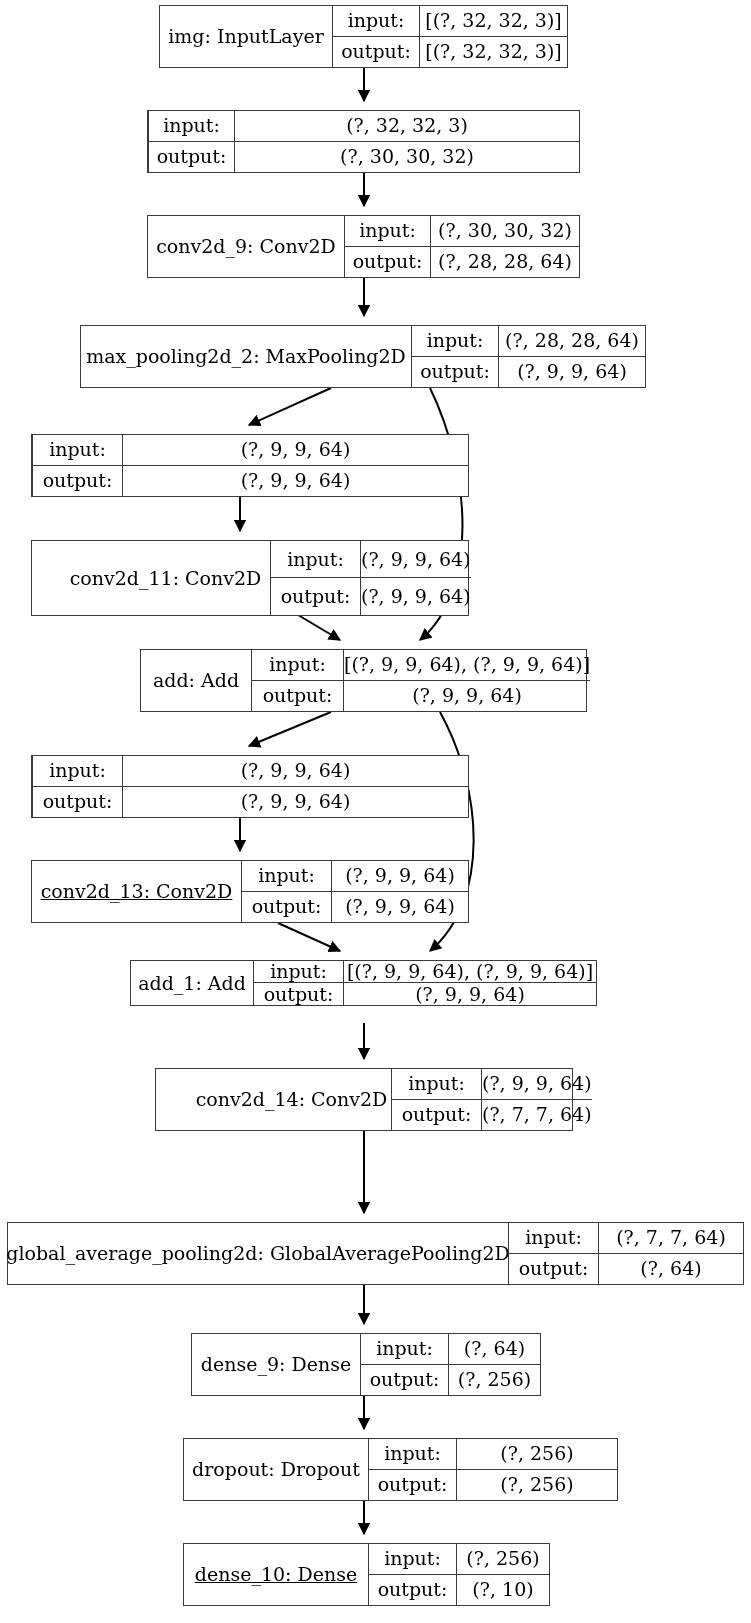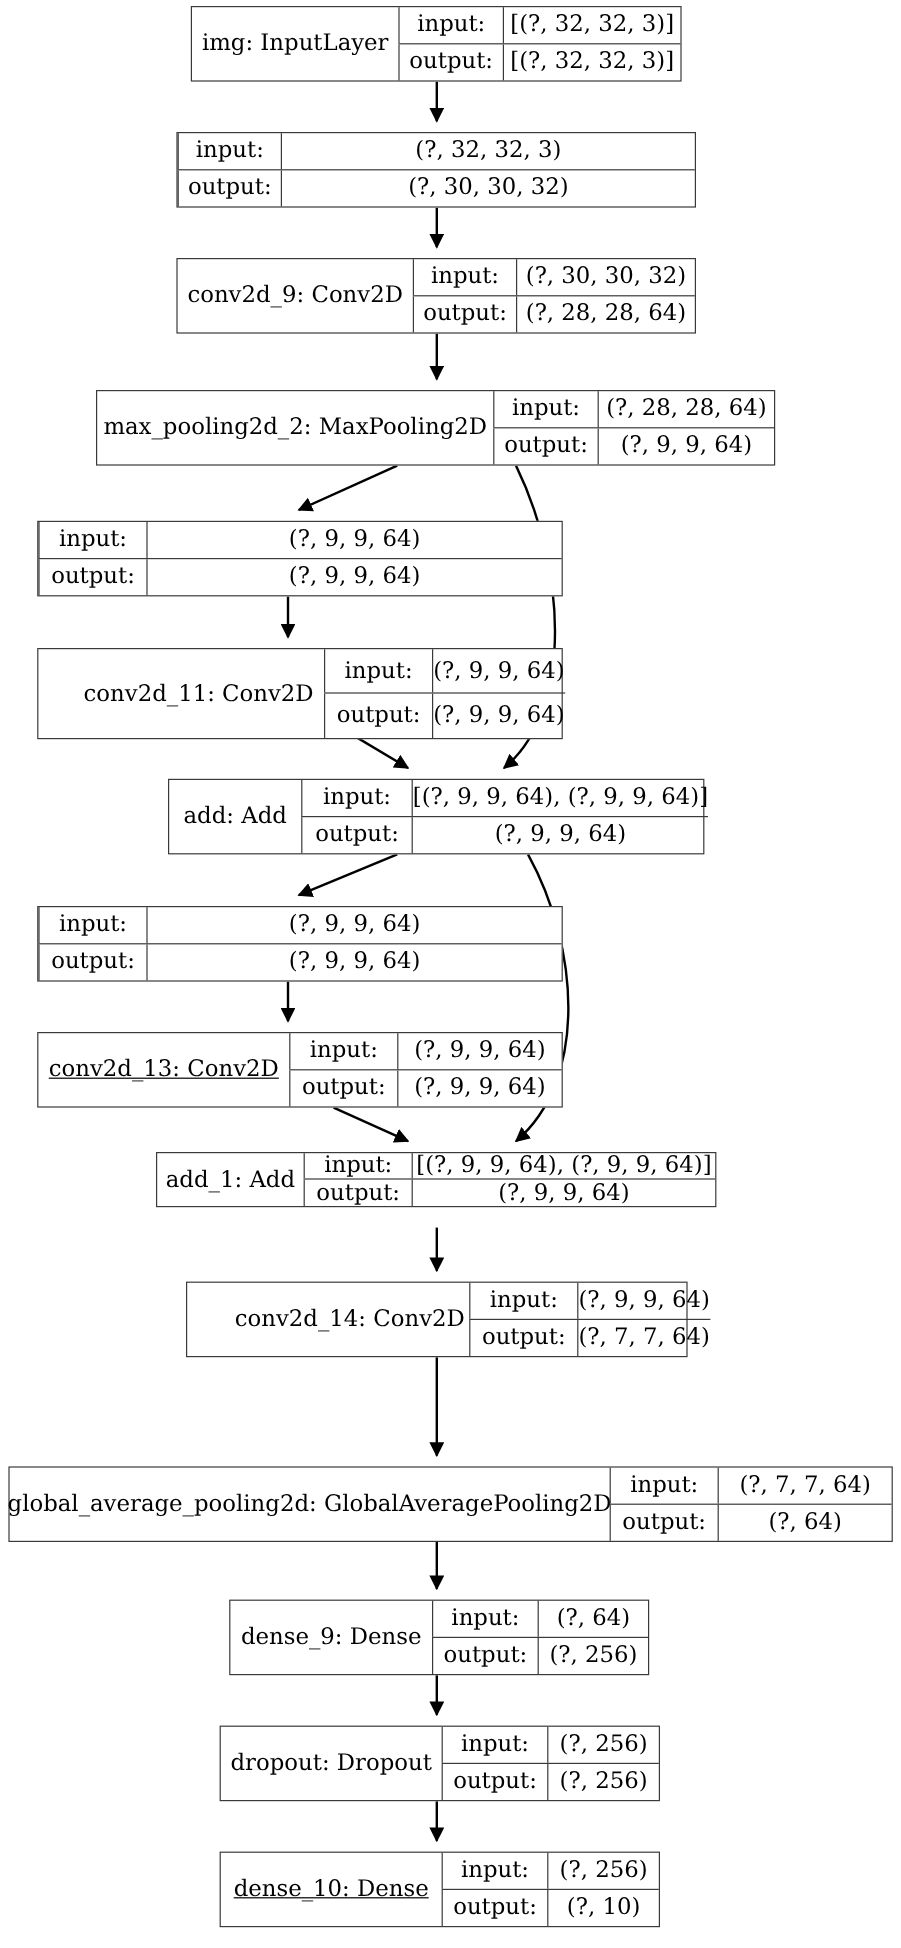--- a/index.html
+++ b/index.html
@@ -204,21 +204,21 @@
           <div class="io-row top" style="border-bottom-color: rgb(58, 58, 58);">
             <div class="io-label t" style="width: 88px; flex: 0 0 88px; border-left-color: rgb(58, 58, 58);">input:</div>
             <div class="io-value t" style="border-left-color: rgb(58, 58, 58);">(?, 64)</div>
           </div>
           <div class="io-row bottom">
             <div class="io-label t" style="width: 88px; flex: 0 0 88px; border-left-color: rgb(58, 58, 58);">output:</div>
             <div class="io-value t" style="border-left-color: rgb(58, 58, 58);">(?, 256)</div>
           </div>
         </div>
       </div>
-      <div class="node" style="left: 183px; top: 1438px; width: 367px; height: 63px; border-color: rgb(58, 58, 58);">
+      <div class="node" style="left: 183px; top: 1438px; width: 435px; height: 63px; border-color: rgb(58, 58, 58);">
         <div class="cell-name t" style="width: 184px; flex: 0 0 184px;">dropout: Dropout</div>
         <div class="io-wrap" style="flex: 1 1 auto;">
           <div class="io-row top" style="border-bottom-color: rgb(58, 58, 58);">
             <div class="io-label t" style="width: 88px; flex: 0 0 88px; border-left-color: rgb(58, 58, 58);">input:</div>
             <div class="io-value t" style="border-left-color: rgb(58, 58, 58);">(?, 256)</div>
           </div>
           <div class="io-row bottom">
             <div class="io-label t" style="width: 88px; flex: 0 0 88px; border-left-color: rgb(58, 58, 58);">output:</div>
             <div class="io-value t" style="border-left-color: rgb(58, 58, 58);">(?, 256)</div>
           </div>

